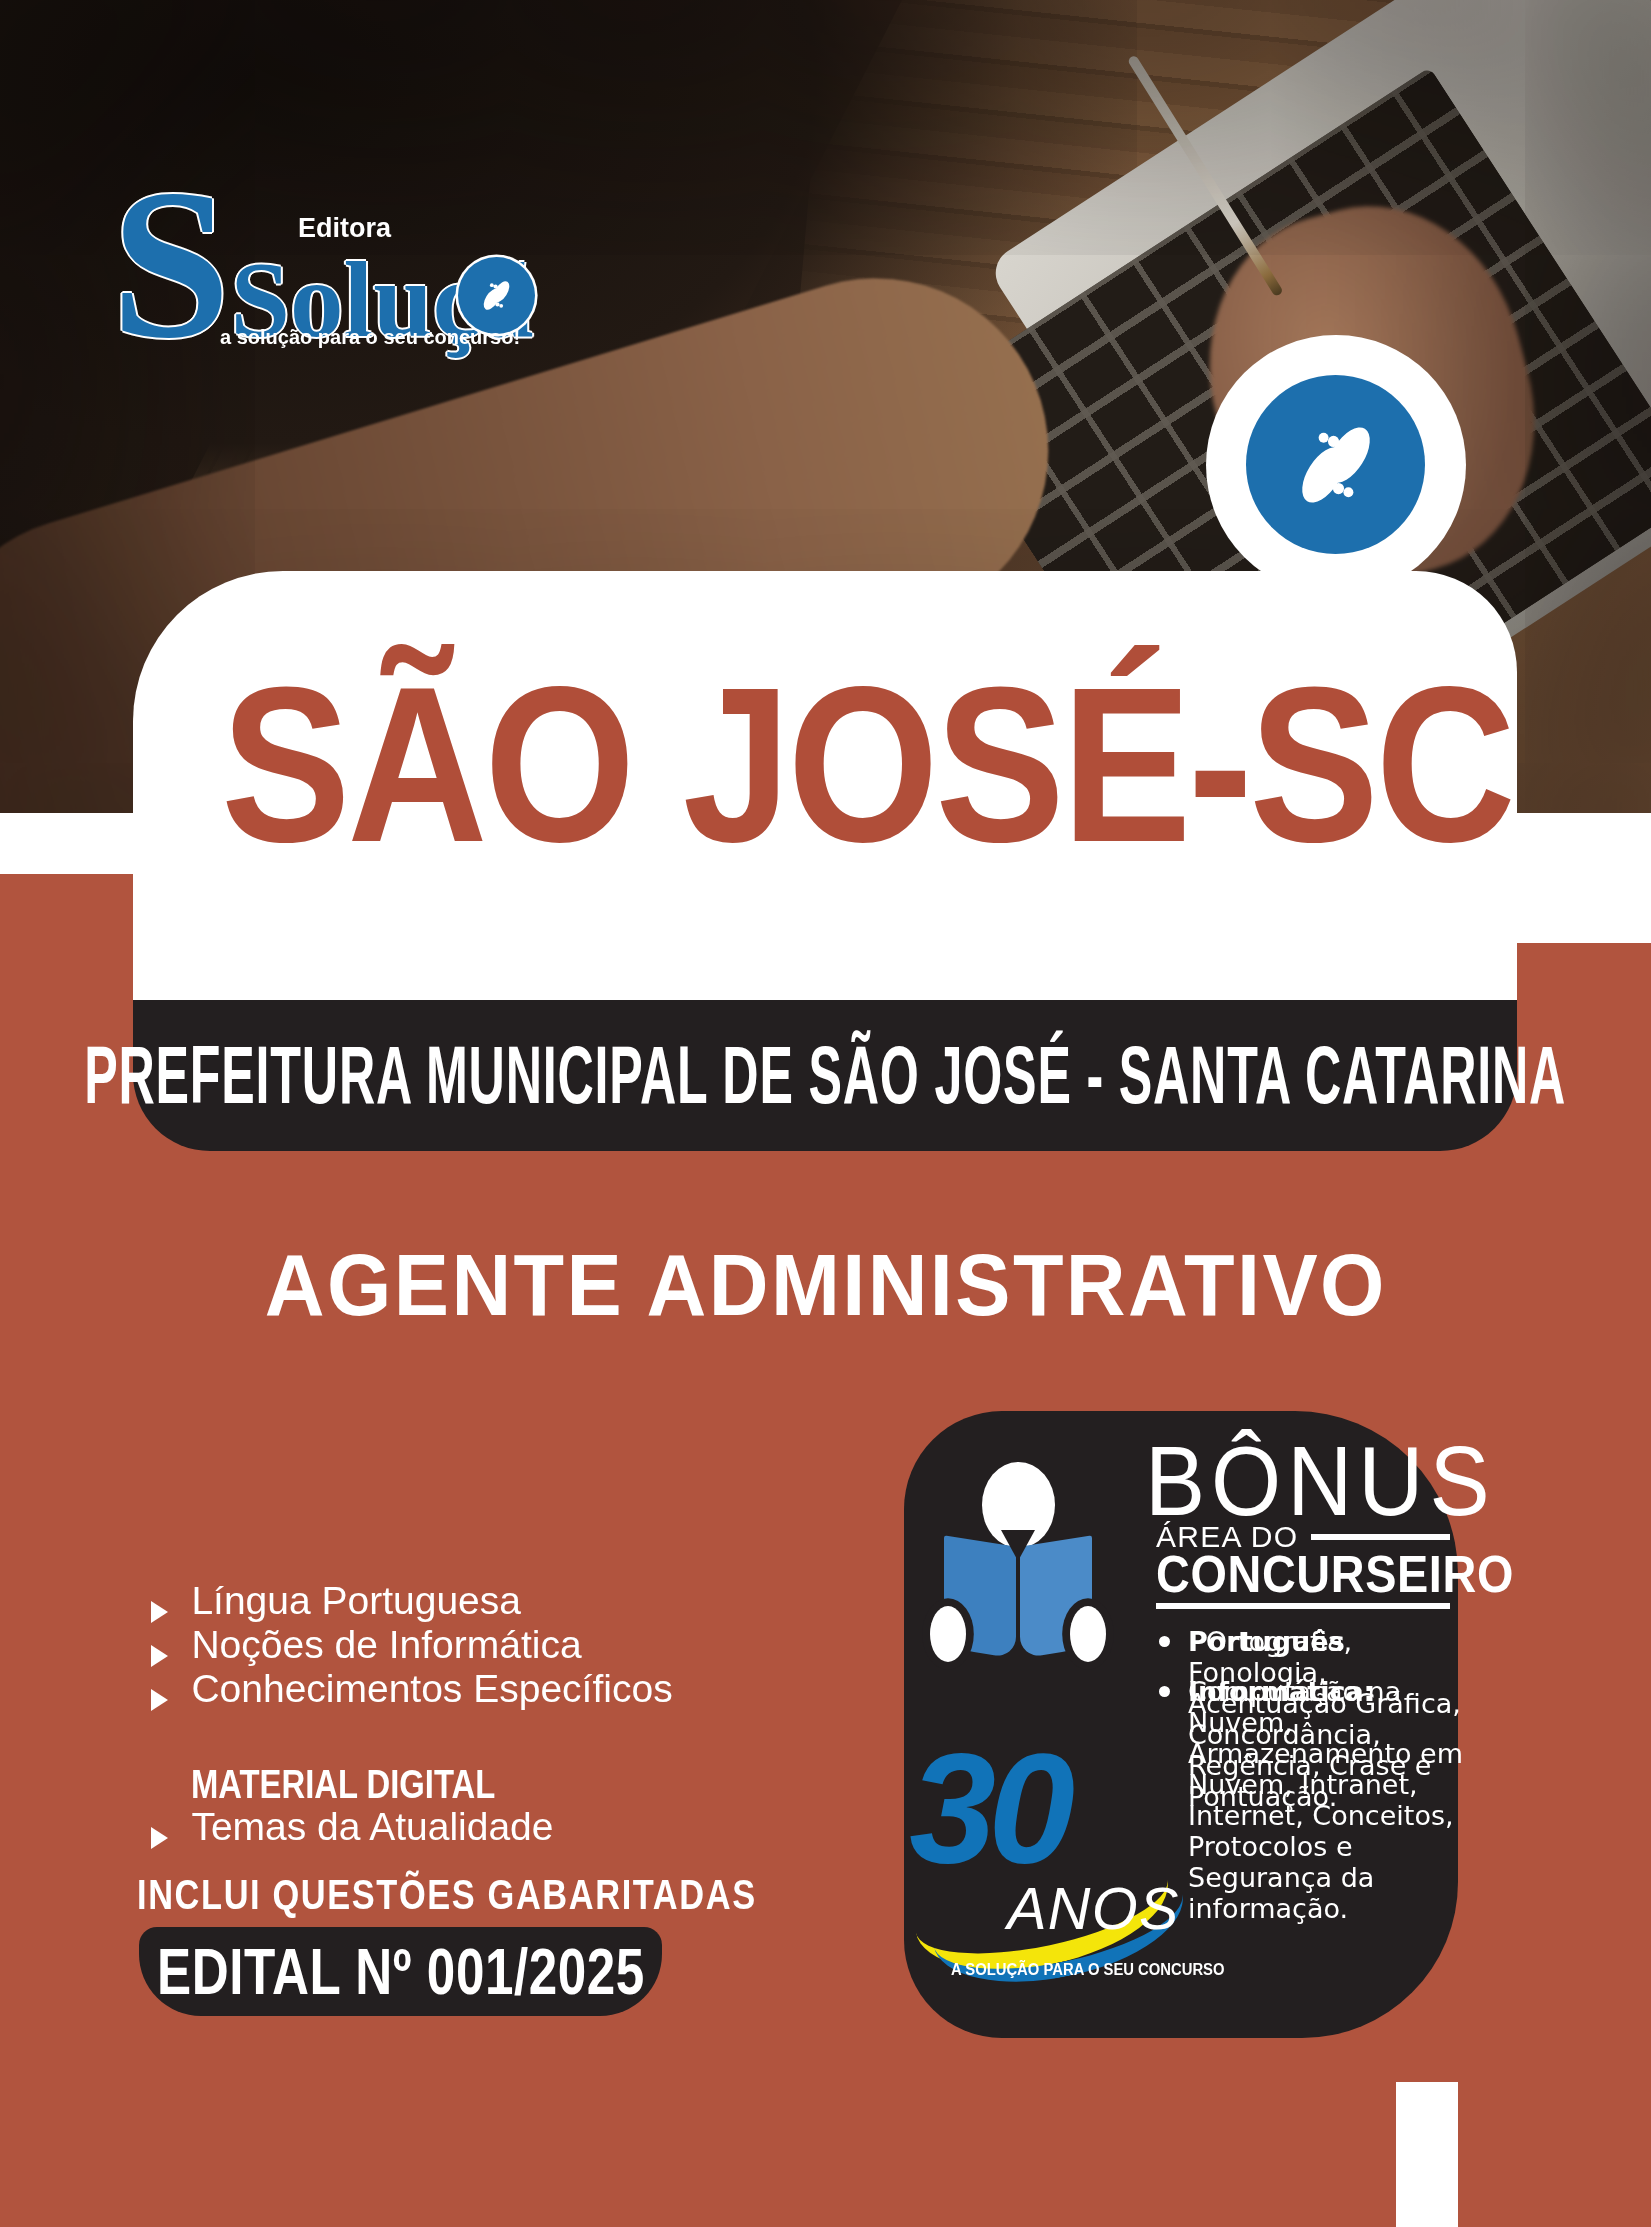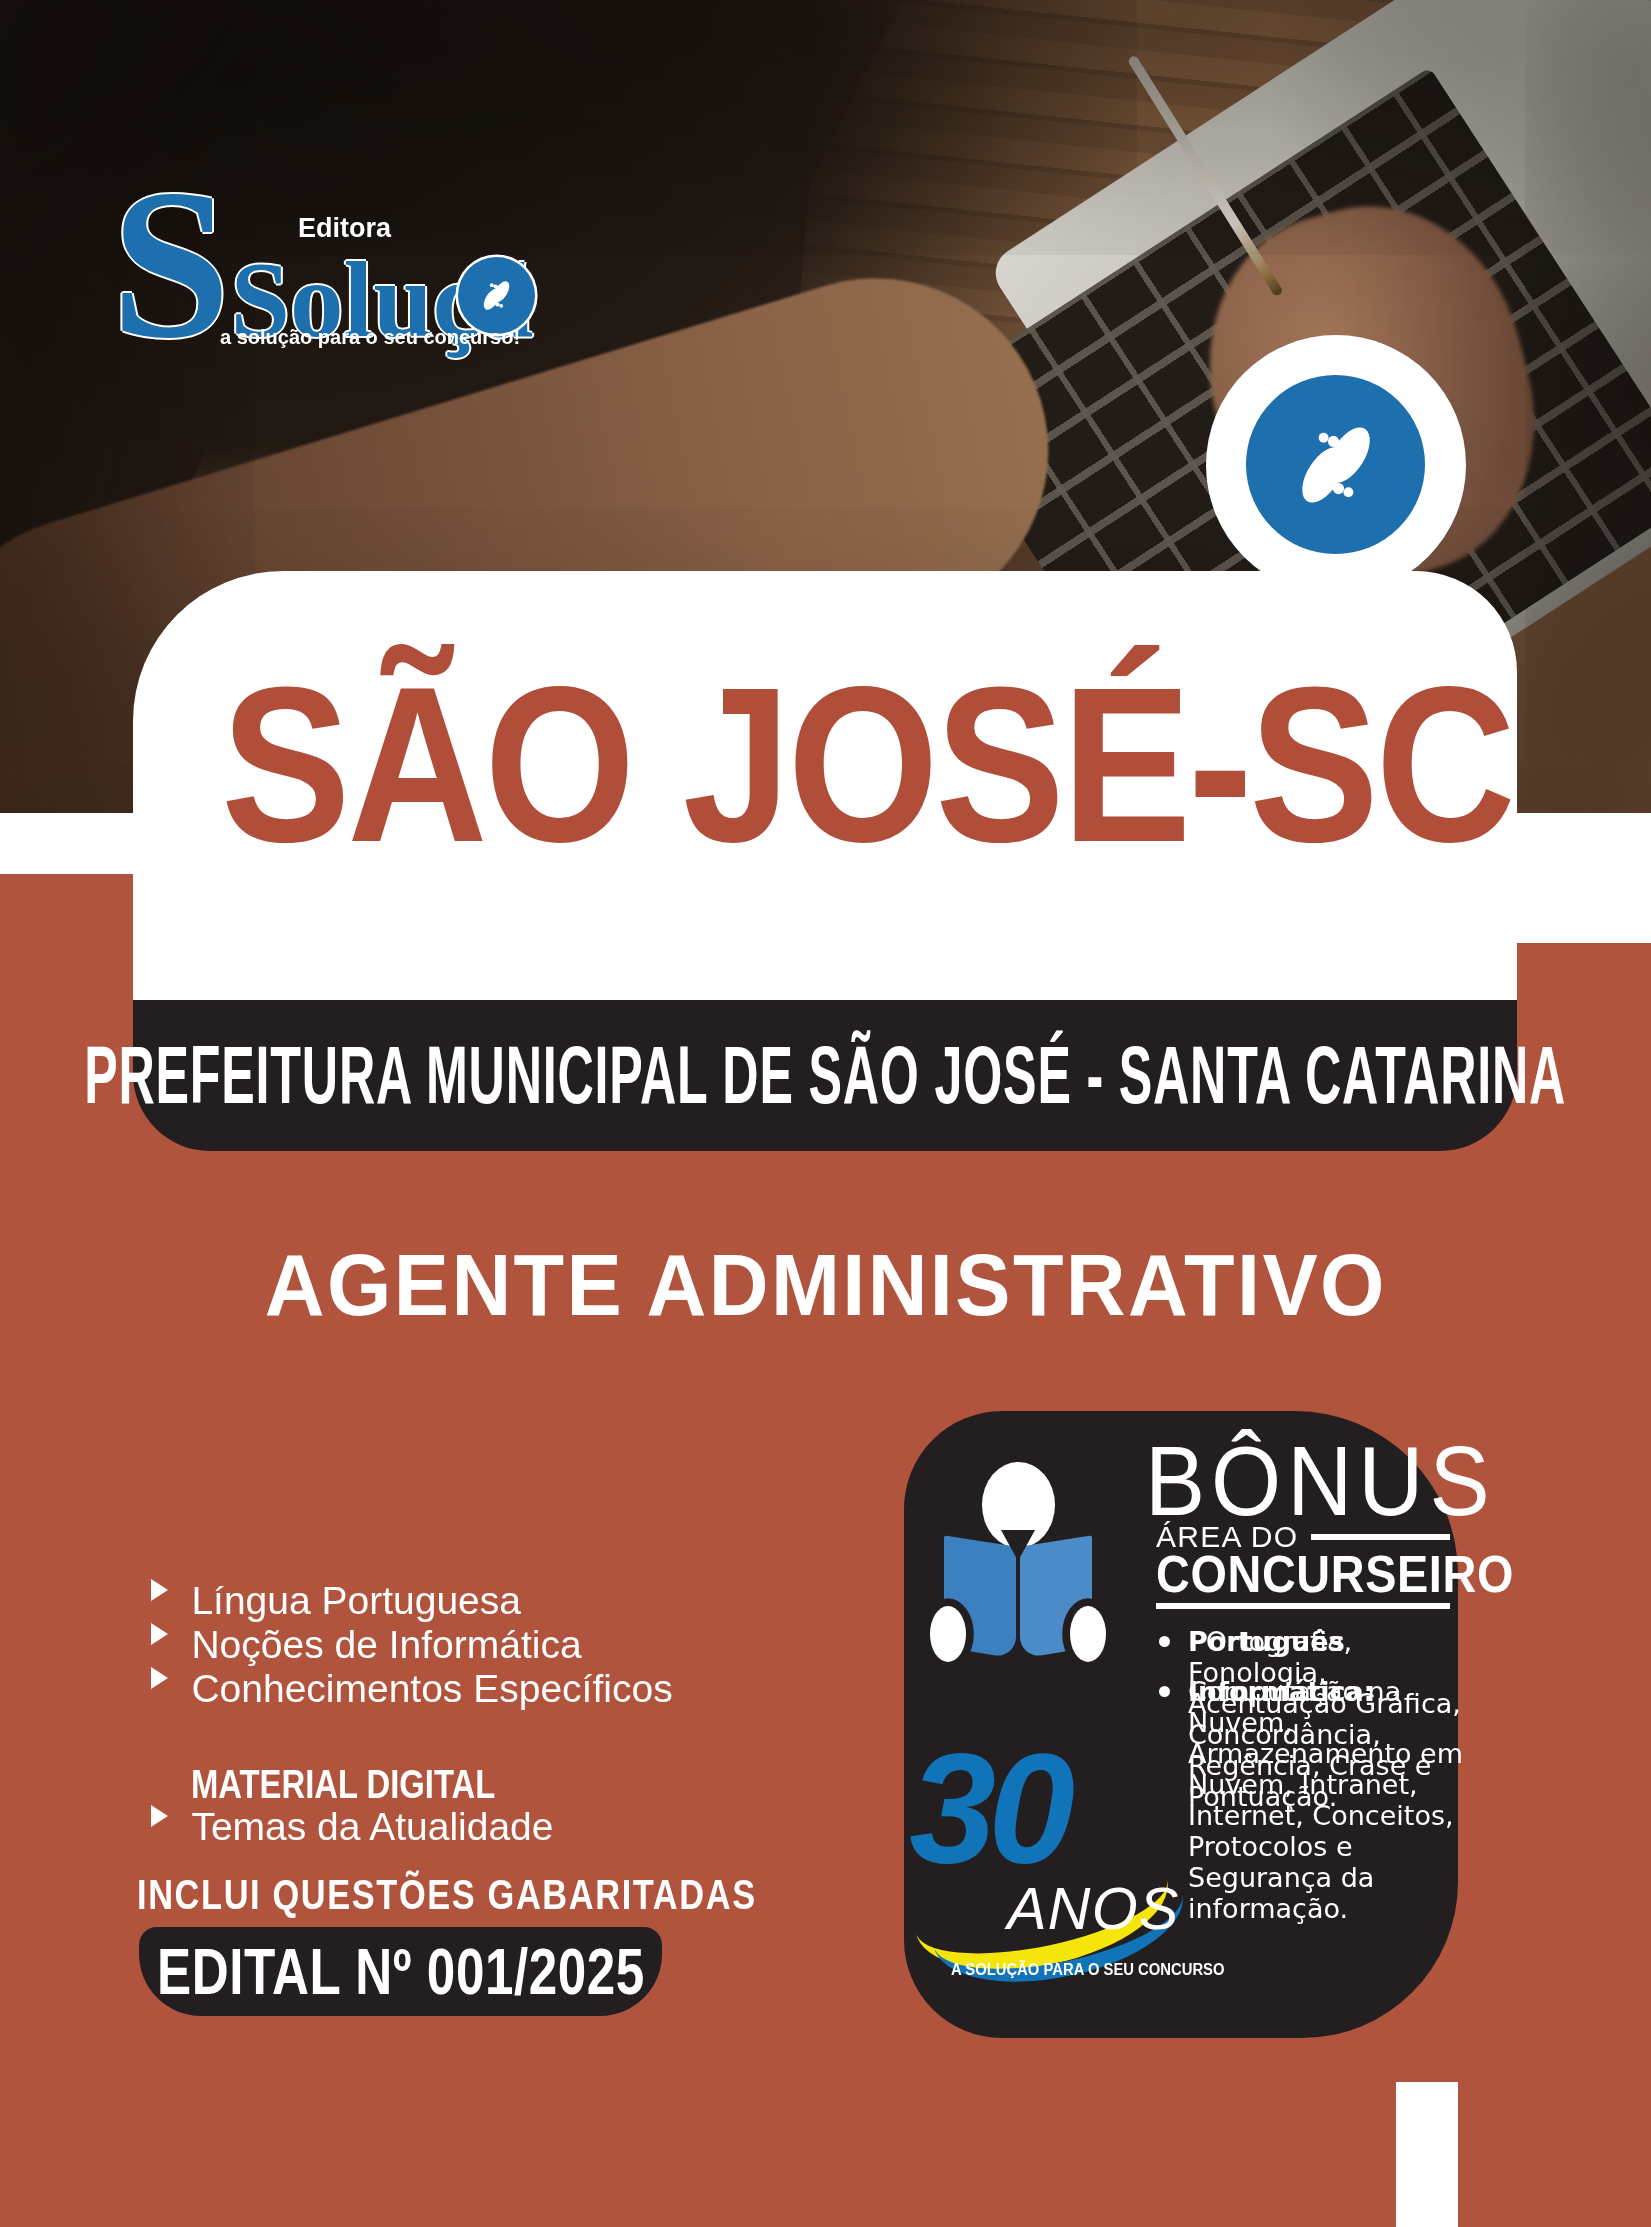--- a/index.html
+++ b/index.html
@@ -59,21 +59,21 @@
   .banner span{display:inline-block;font-size:81px;font-weight:700;color:#fff;white-space:nowrap;letter-spacing:1.3px;
     transform:scaleX(.62);transform-origin:center;}
 
   
   .role-wrap{position:absolute;left:0;top:1234px;width:100%;text-align:center;}
   .role{display:inline-block;font-size:88px;font-weight:800;color:#fff;letter-spacing:2.6px;white-space:nowrap;
     transform:scaleX(.94);transform-origin:center;}
 
   
   .subjects{position:absolute;left:151px;top:1579px;width:650px;color:#fff;}
-  .srow{display:flex;align-items:flex-start;height:44px;}
+  .srow{display:flex;align-items:flex-end;height:44px;}
   .srow .tri{width:0;height:0;border-left:17px solid #fff;border-top:11px solid transparent;border-bottom:11px solid transparent;margin-right:23.4px;}
   .srow .lbl{font-size:39px;font-weight:400;}
   .spacer{height:52px;}
   .material{padding-left:40px;height:42px;display:flex;align-items:center;}
   .material span{font-size:40px;font-weight:700;transform:scaleX(.82);transform-origin:left center;white-space:nowrap;}
   .includes{position:absolute;left:137px;top:1870px;color:#fff;font-size:43px;font-weight:700;letter-spacing:2px;
     transform:scaleX(.8);transform-origin:left center;white-space:nowrap;}
   .edital{position:absolute;left:139px;top:1927px;width:523px;height:89px;background:var(--ink,#231f20);
     border-radius:18px 18px 62px 62px;display:flex;align-items:center;justify-content:center;}
   .edital span{display:inline-block;font-size:64px;font-weight:800;color:#fff;letter-spacing:0.7px;white-space:nowrap;

